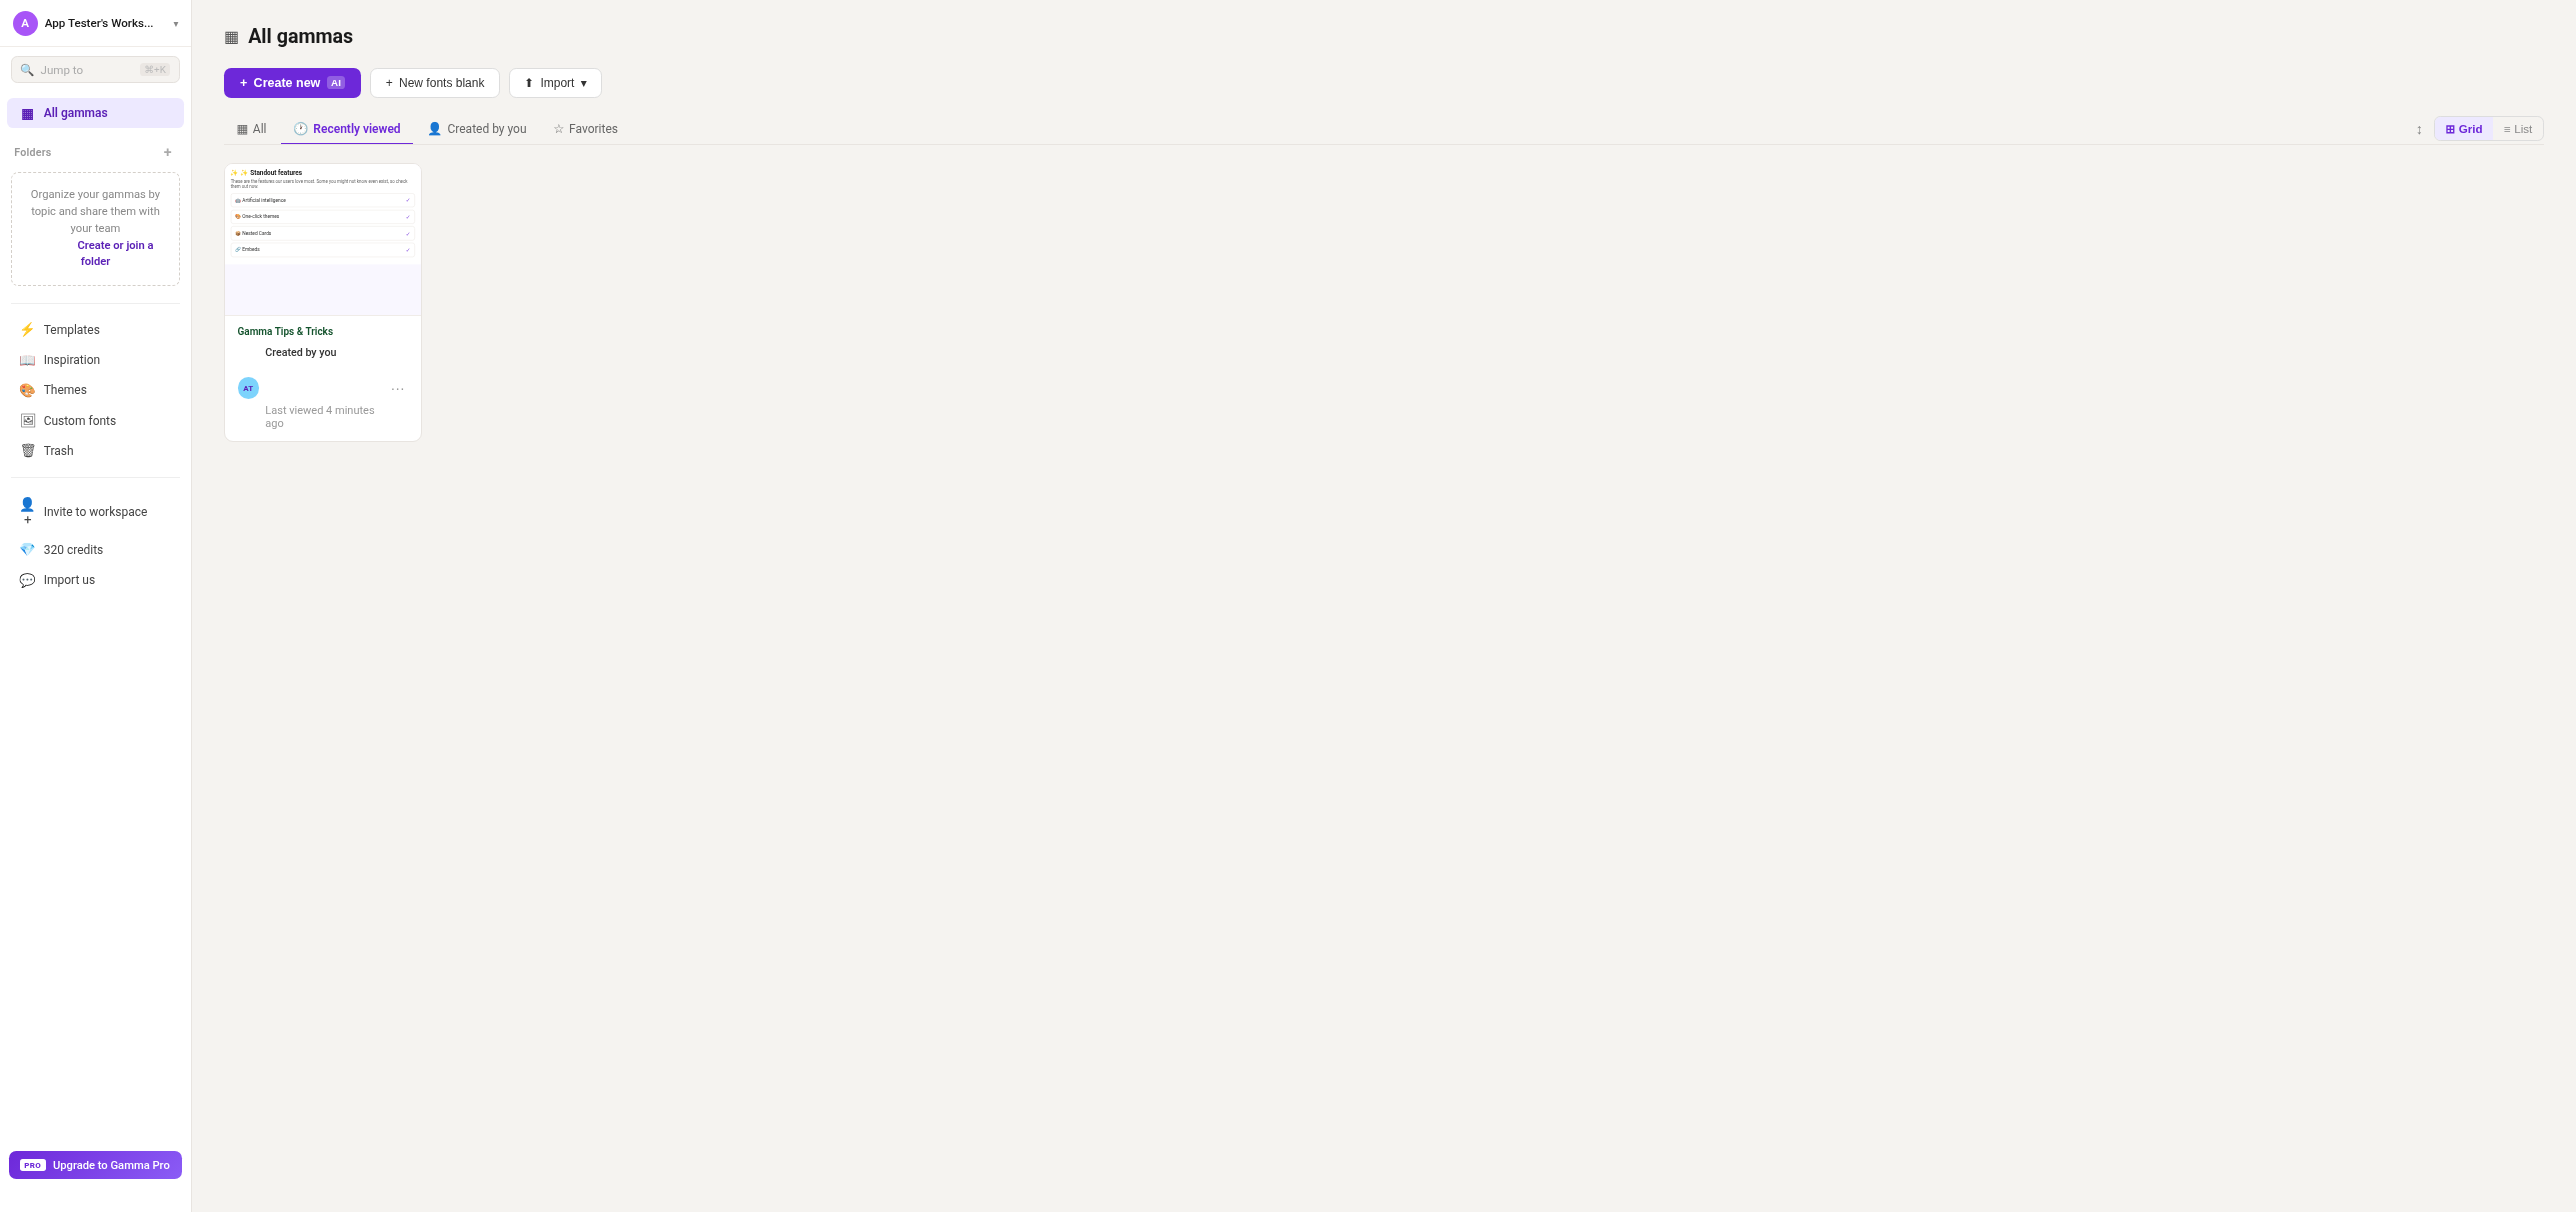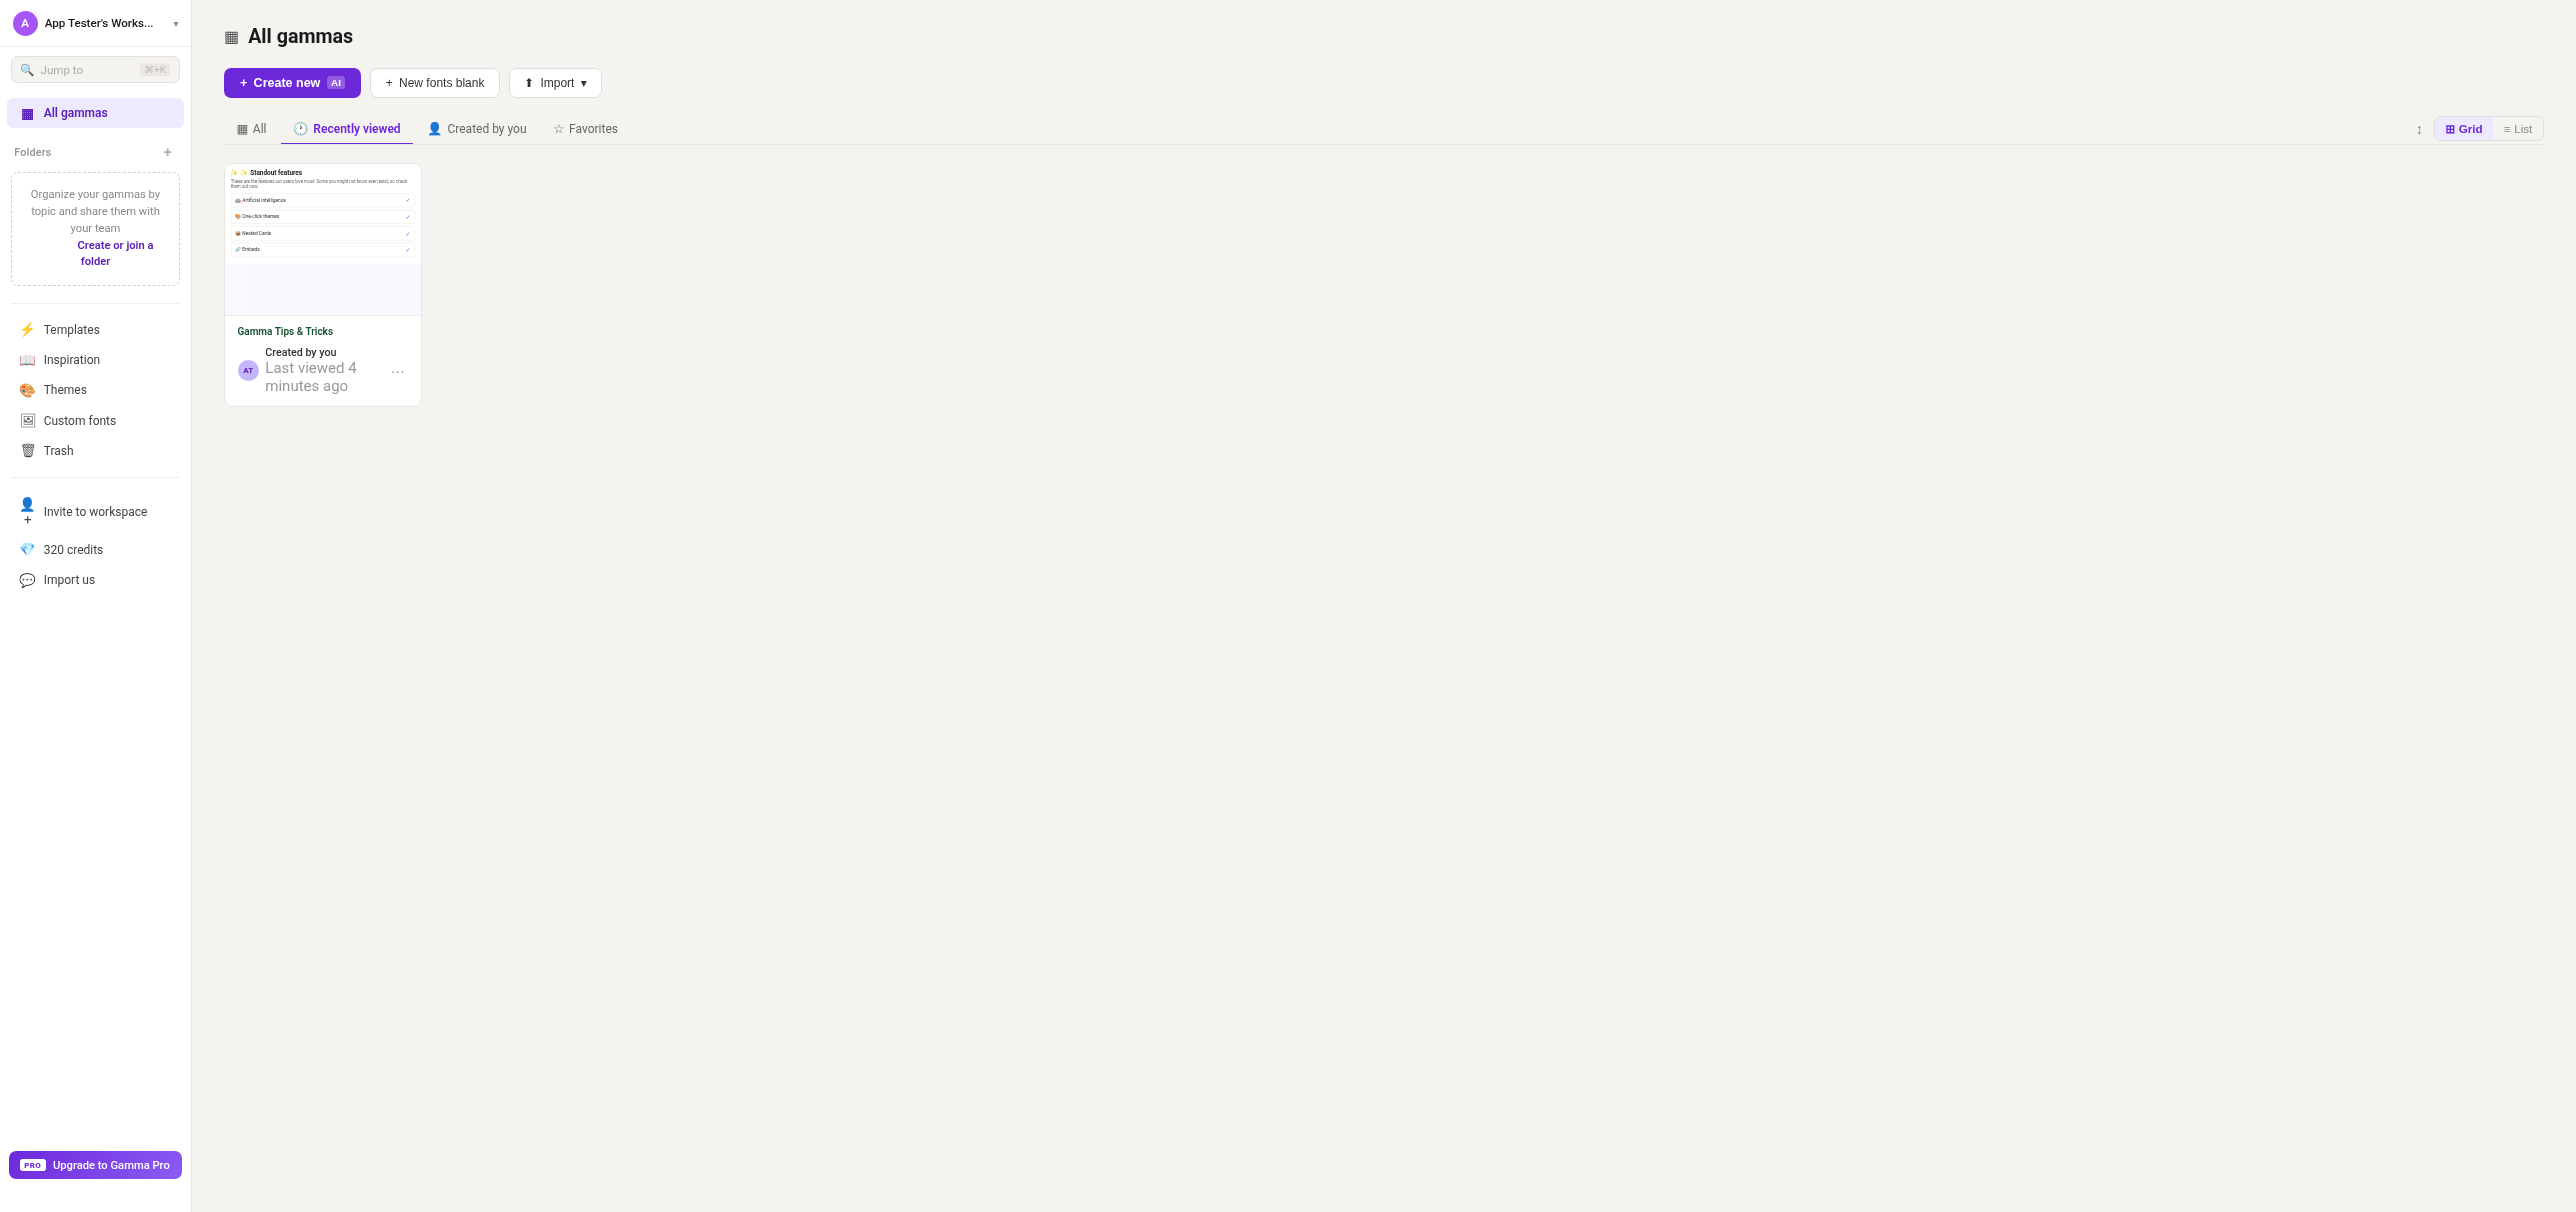--- a/index.html
+++ b/index.html
@@ -447,21 +447,21 @@
     .card-author {
       display: flex;
       align-items: center;
       gap: 6.3px;
     }
 
     .author-avatar {
       width: 21.5px;
       height: 21.5px;
       border-radius: 50%;
-      background: #c4b5fd;
+      background: #7dd3fc;
       display: flex;
       align-items: center;
       justify-content: center;
       font-size: 8px;
       font-weight: 700;
       color: #5b21b6;
       flex-shrink: 0;
     }
 
     .author-info {
@@ -469,22 +469,23 @@
       flex-direction: column;
     }
 
     .author-name {
       font-size: 10.7px;
       font-weight: 500;
       color: #333;
     }
 
     .author-time {
-      font-size: 15px;
+      font-size: 11px;
       color: #999;
+      margin-top: 45px;
     }
 
     .card-more-btn {
       background: none;
       border: none;
       cursor: pointer;
       color: #999;
       font-size: 14.3px;
       padding: 1.8px 3.6px;
     }

